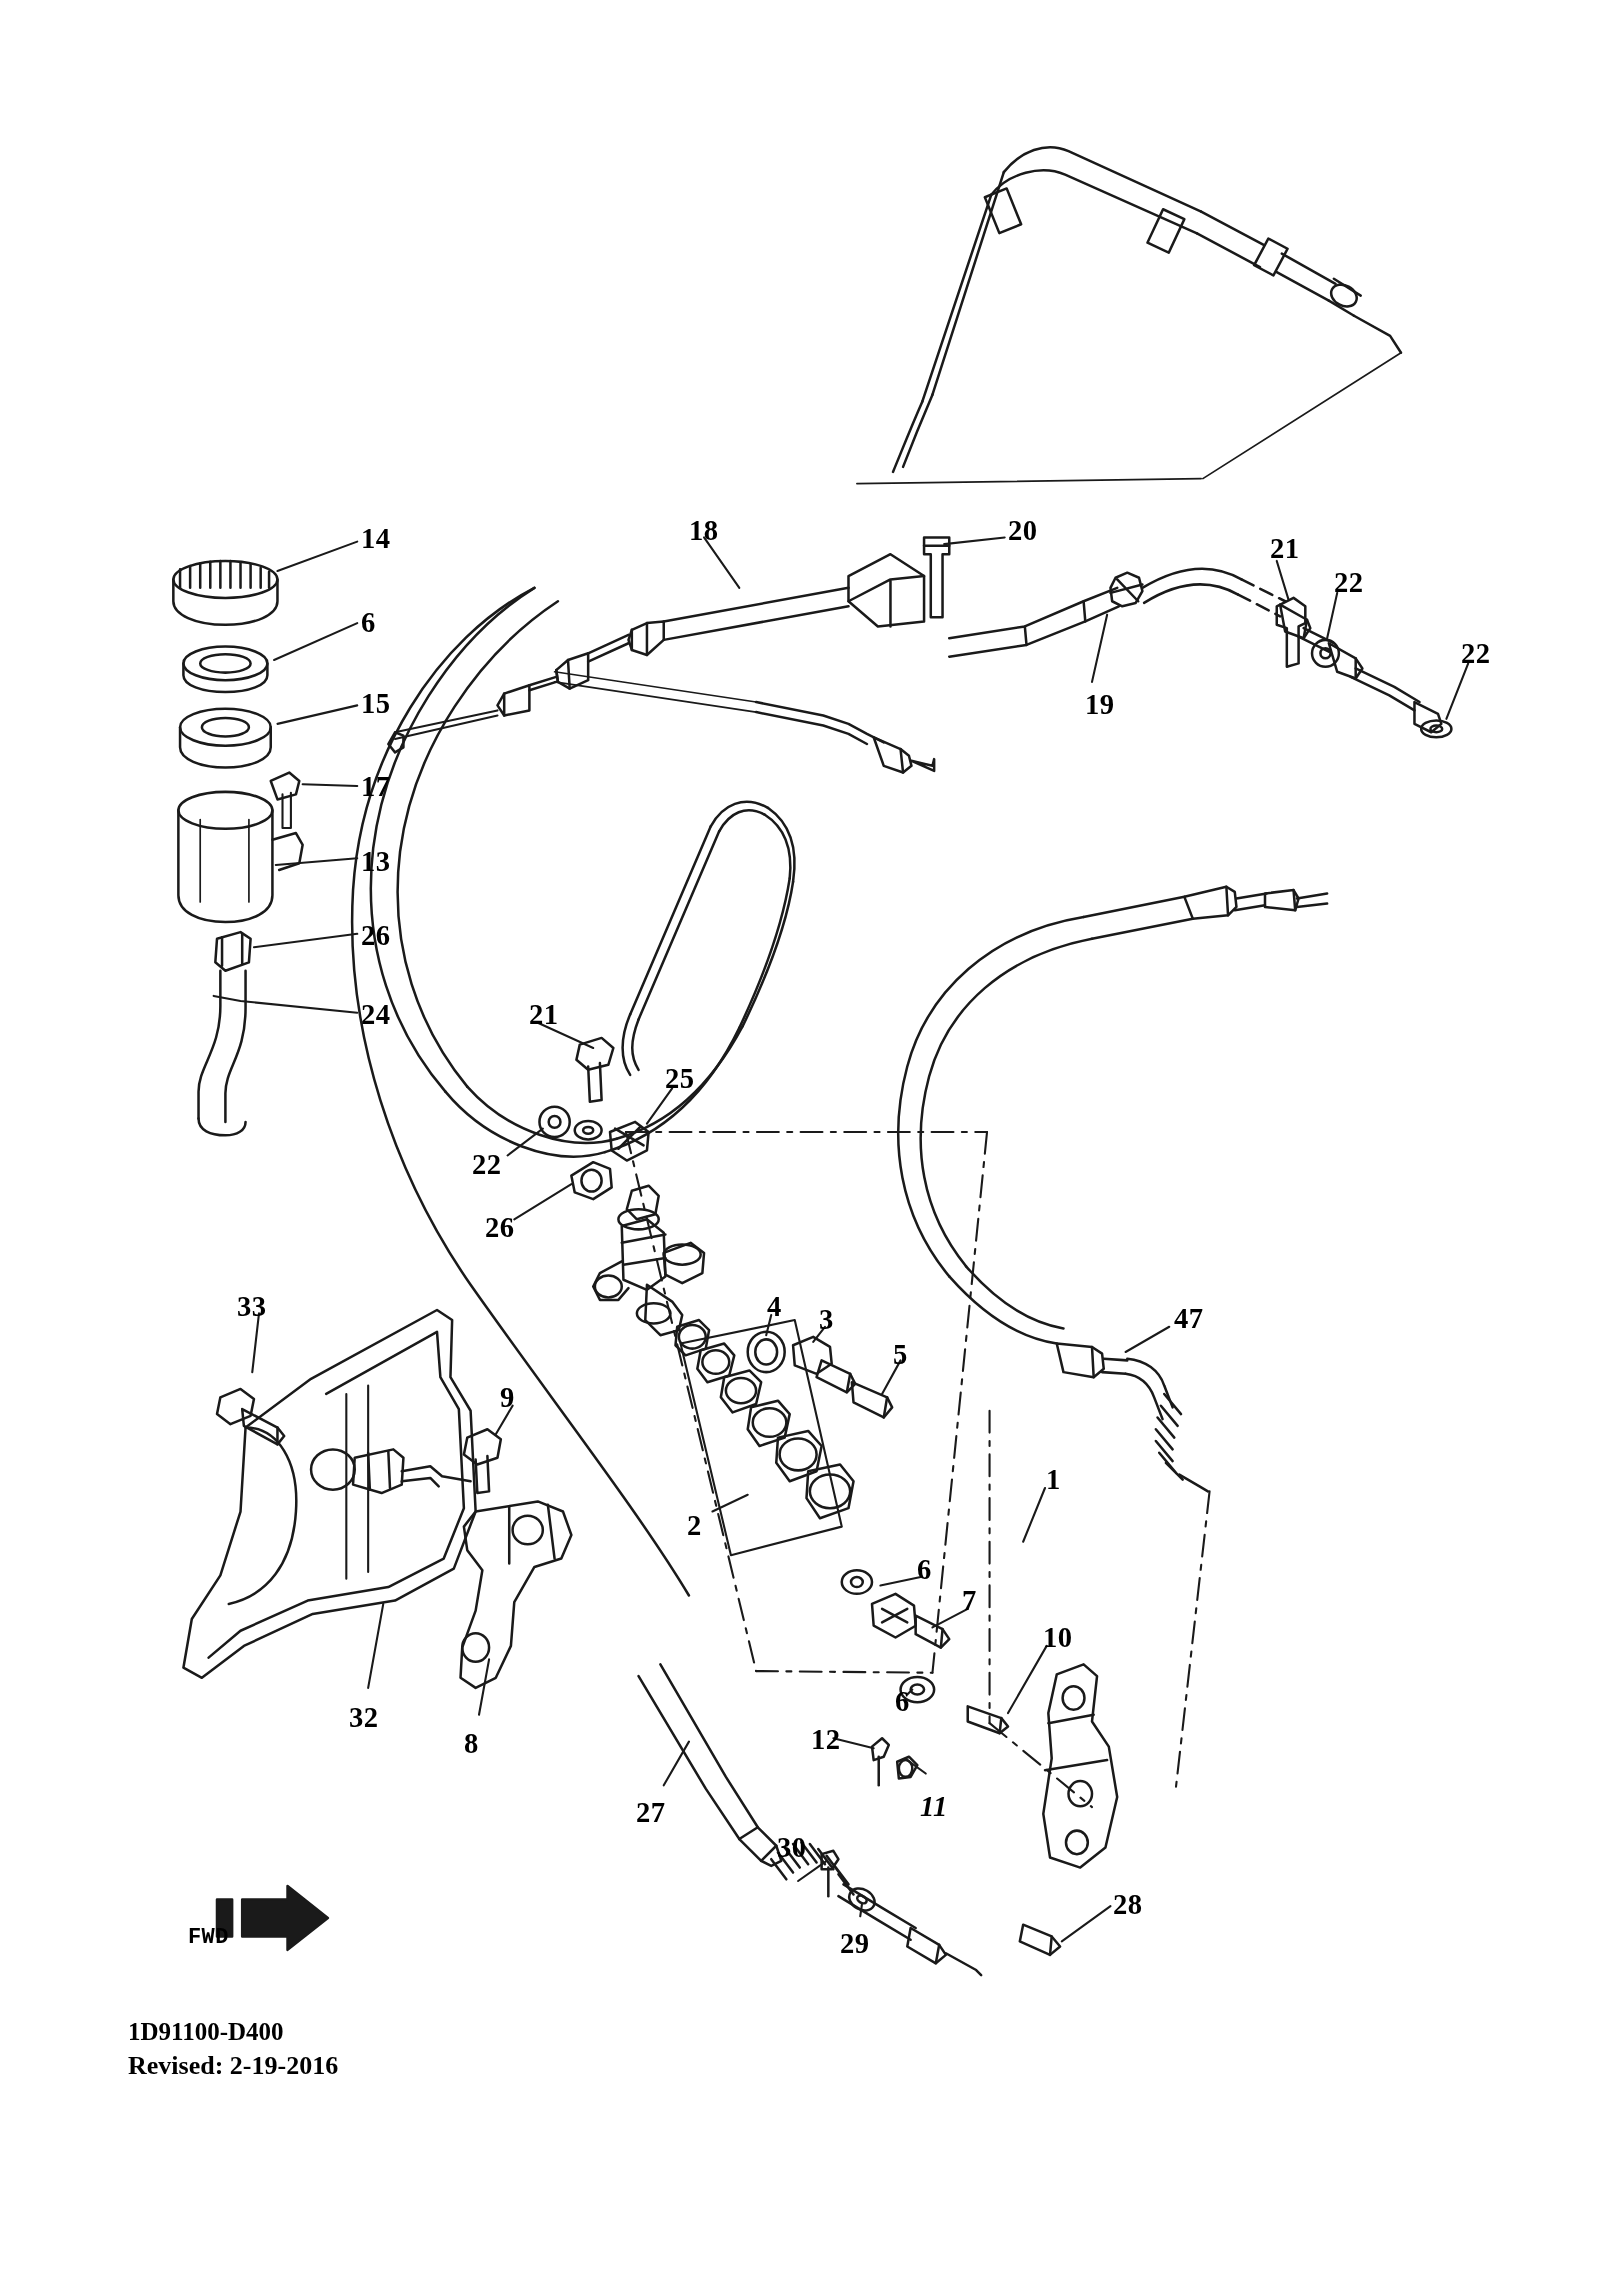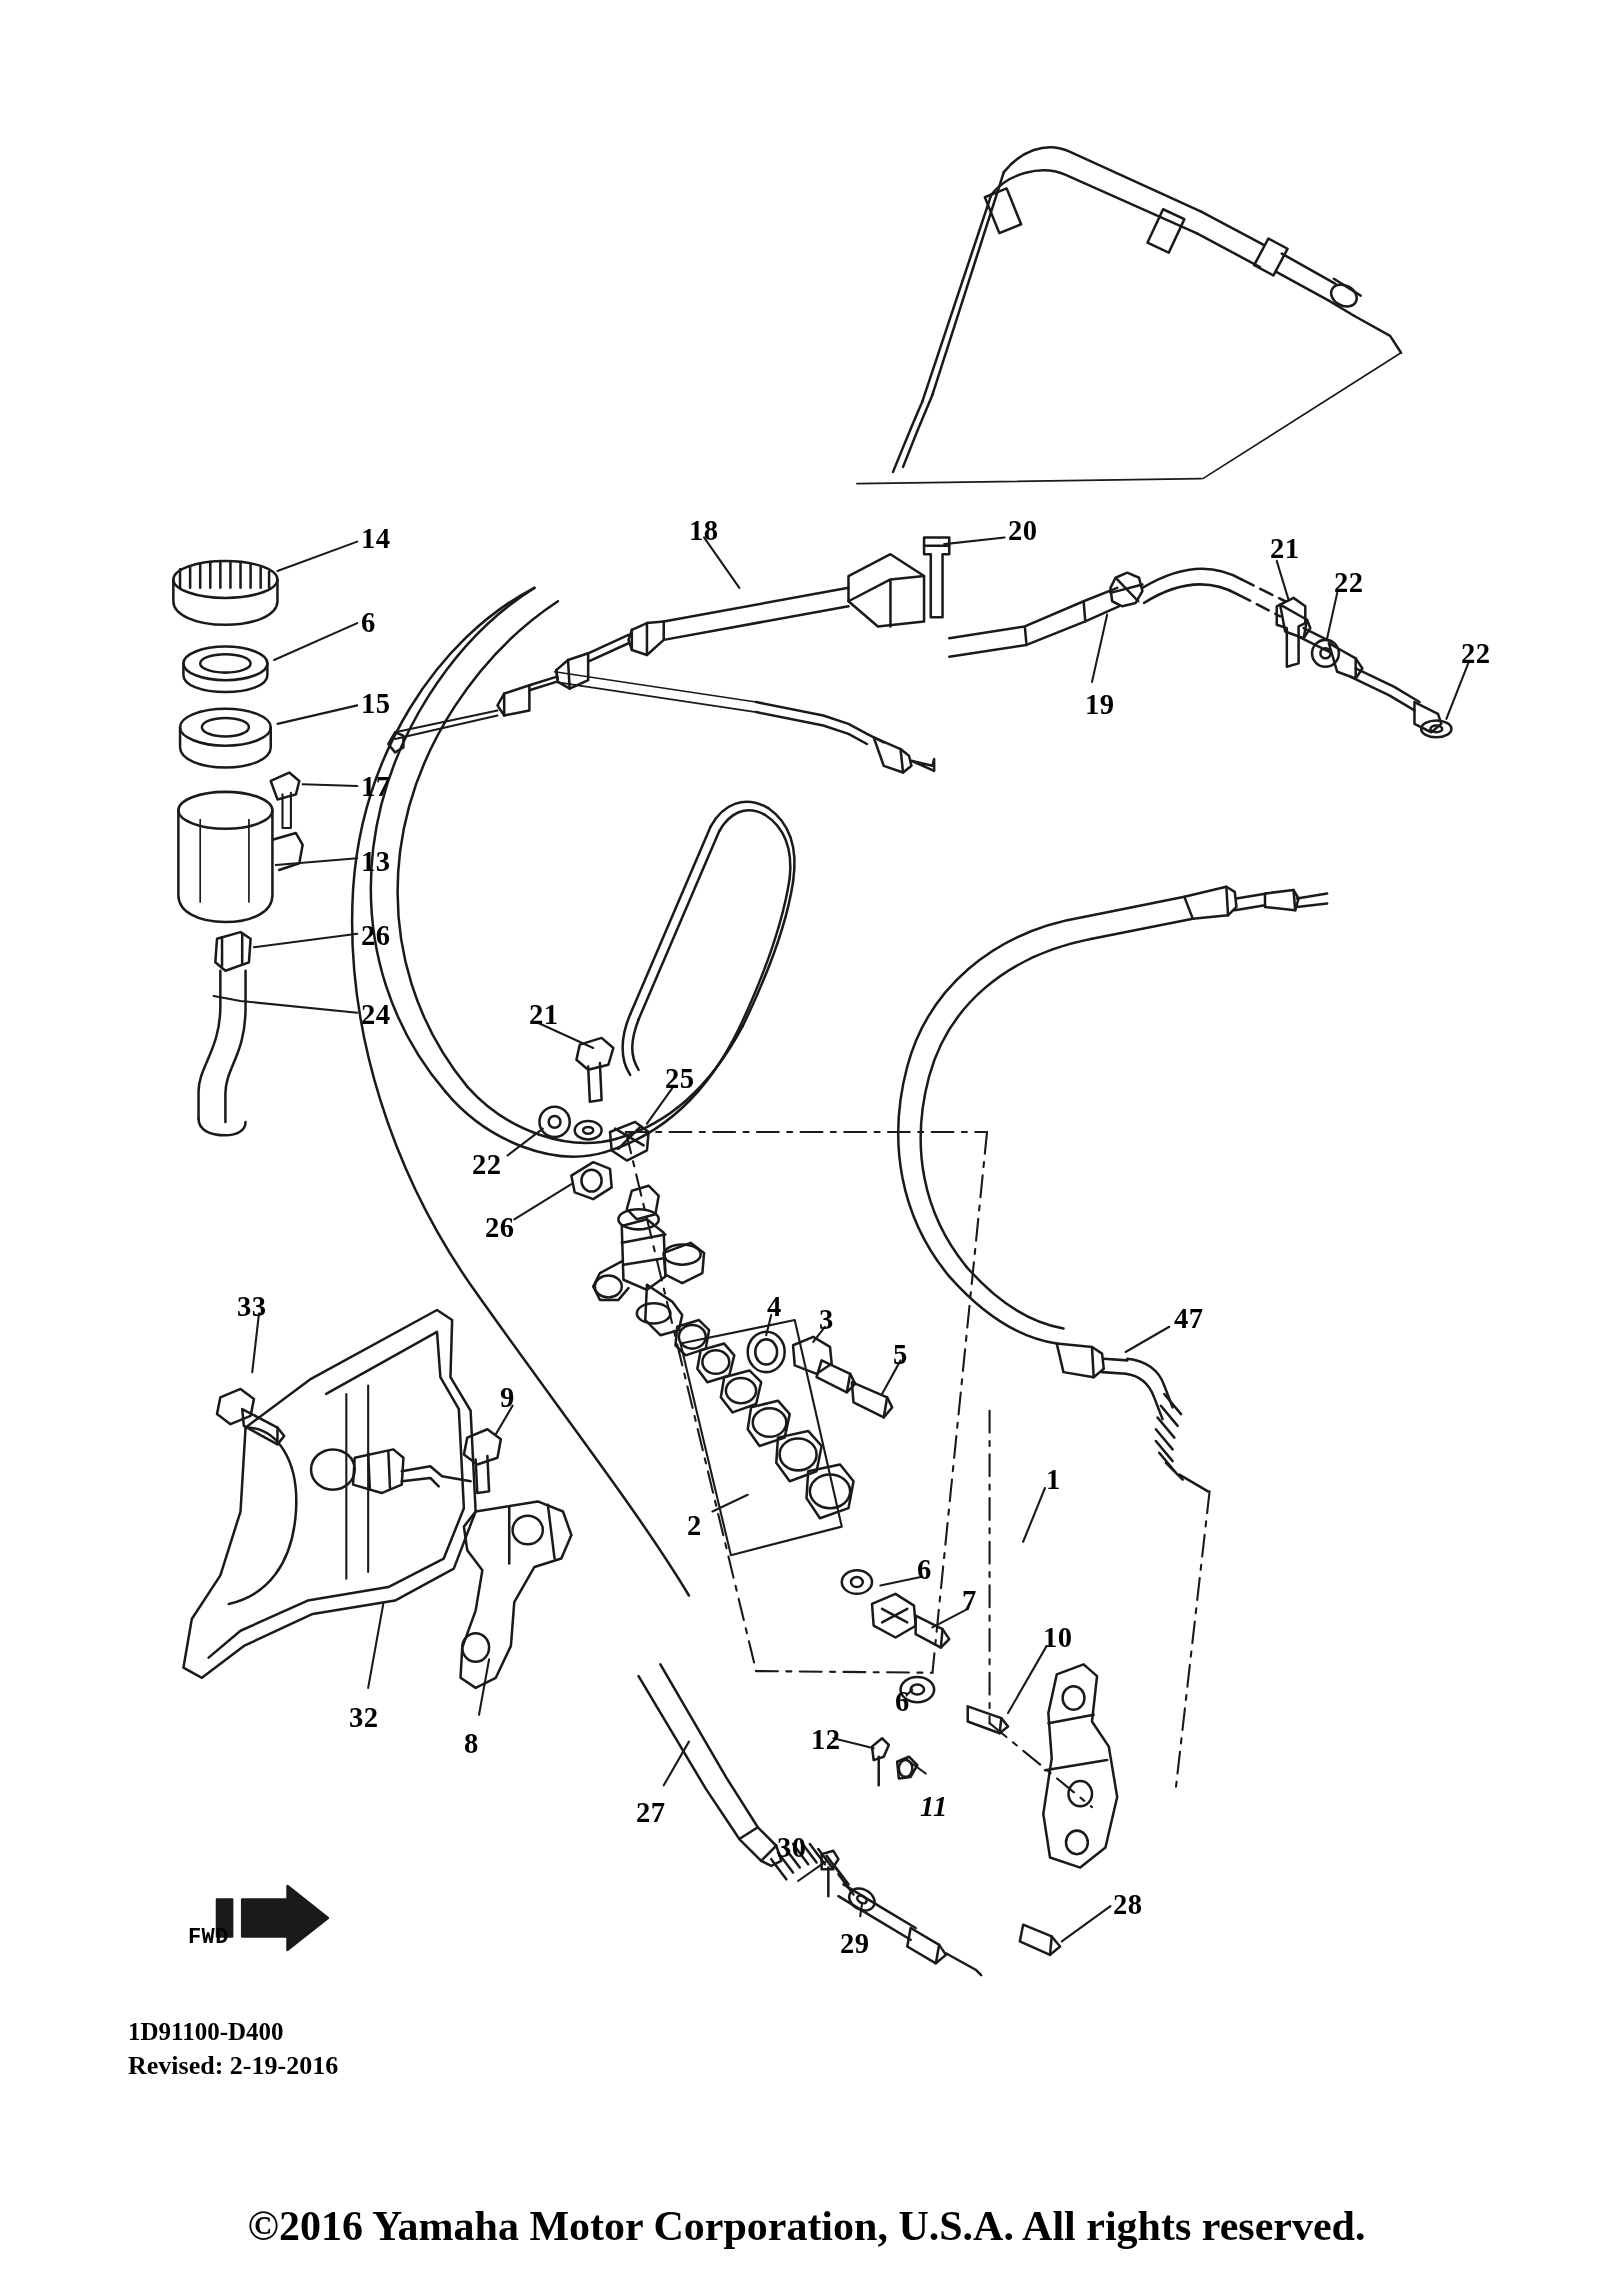--- a/index.html
+++ b/index.html
@@ -379,21 +379,20 @@
     </g>
   </svg>
 
   <div class="part-code">
     <span>1D91100-D400</span>
     <span class="rev">Revised: 2-19-2016</span>
   </div>
 
   <div class="fwd-label">FWD</div>
 
-  <div class="copyright">©2016 Yamaha Motor Corporation, U.S.A. All rights reserved.</div>
 
 <div class="callout" style="left: 361px; top: 525px;">14</div>
     <div class="callout" style="left: 361px; top: 609px;">6</div>
     <div class="callout" style="left: 361px; top: 690px;">15</div>
     <div class="callout" style="left: 361px; top: 773px;">17</div>
     <div class="callout" style="left: 361px; top: 848px;">13</div>
     <div class="callout" style="left: 361px; top: 922px;">26</div>
     <div class="callout" style="left: 361px; top: 1001px;">24</div>
     <div class="callout" style="left: 689px; top: 517px;">18</div>
     <div class="callout" style="left: 1008px; top: 517px;">20</div>

